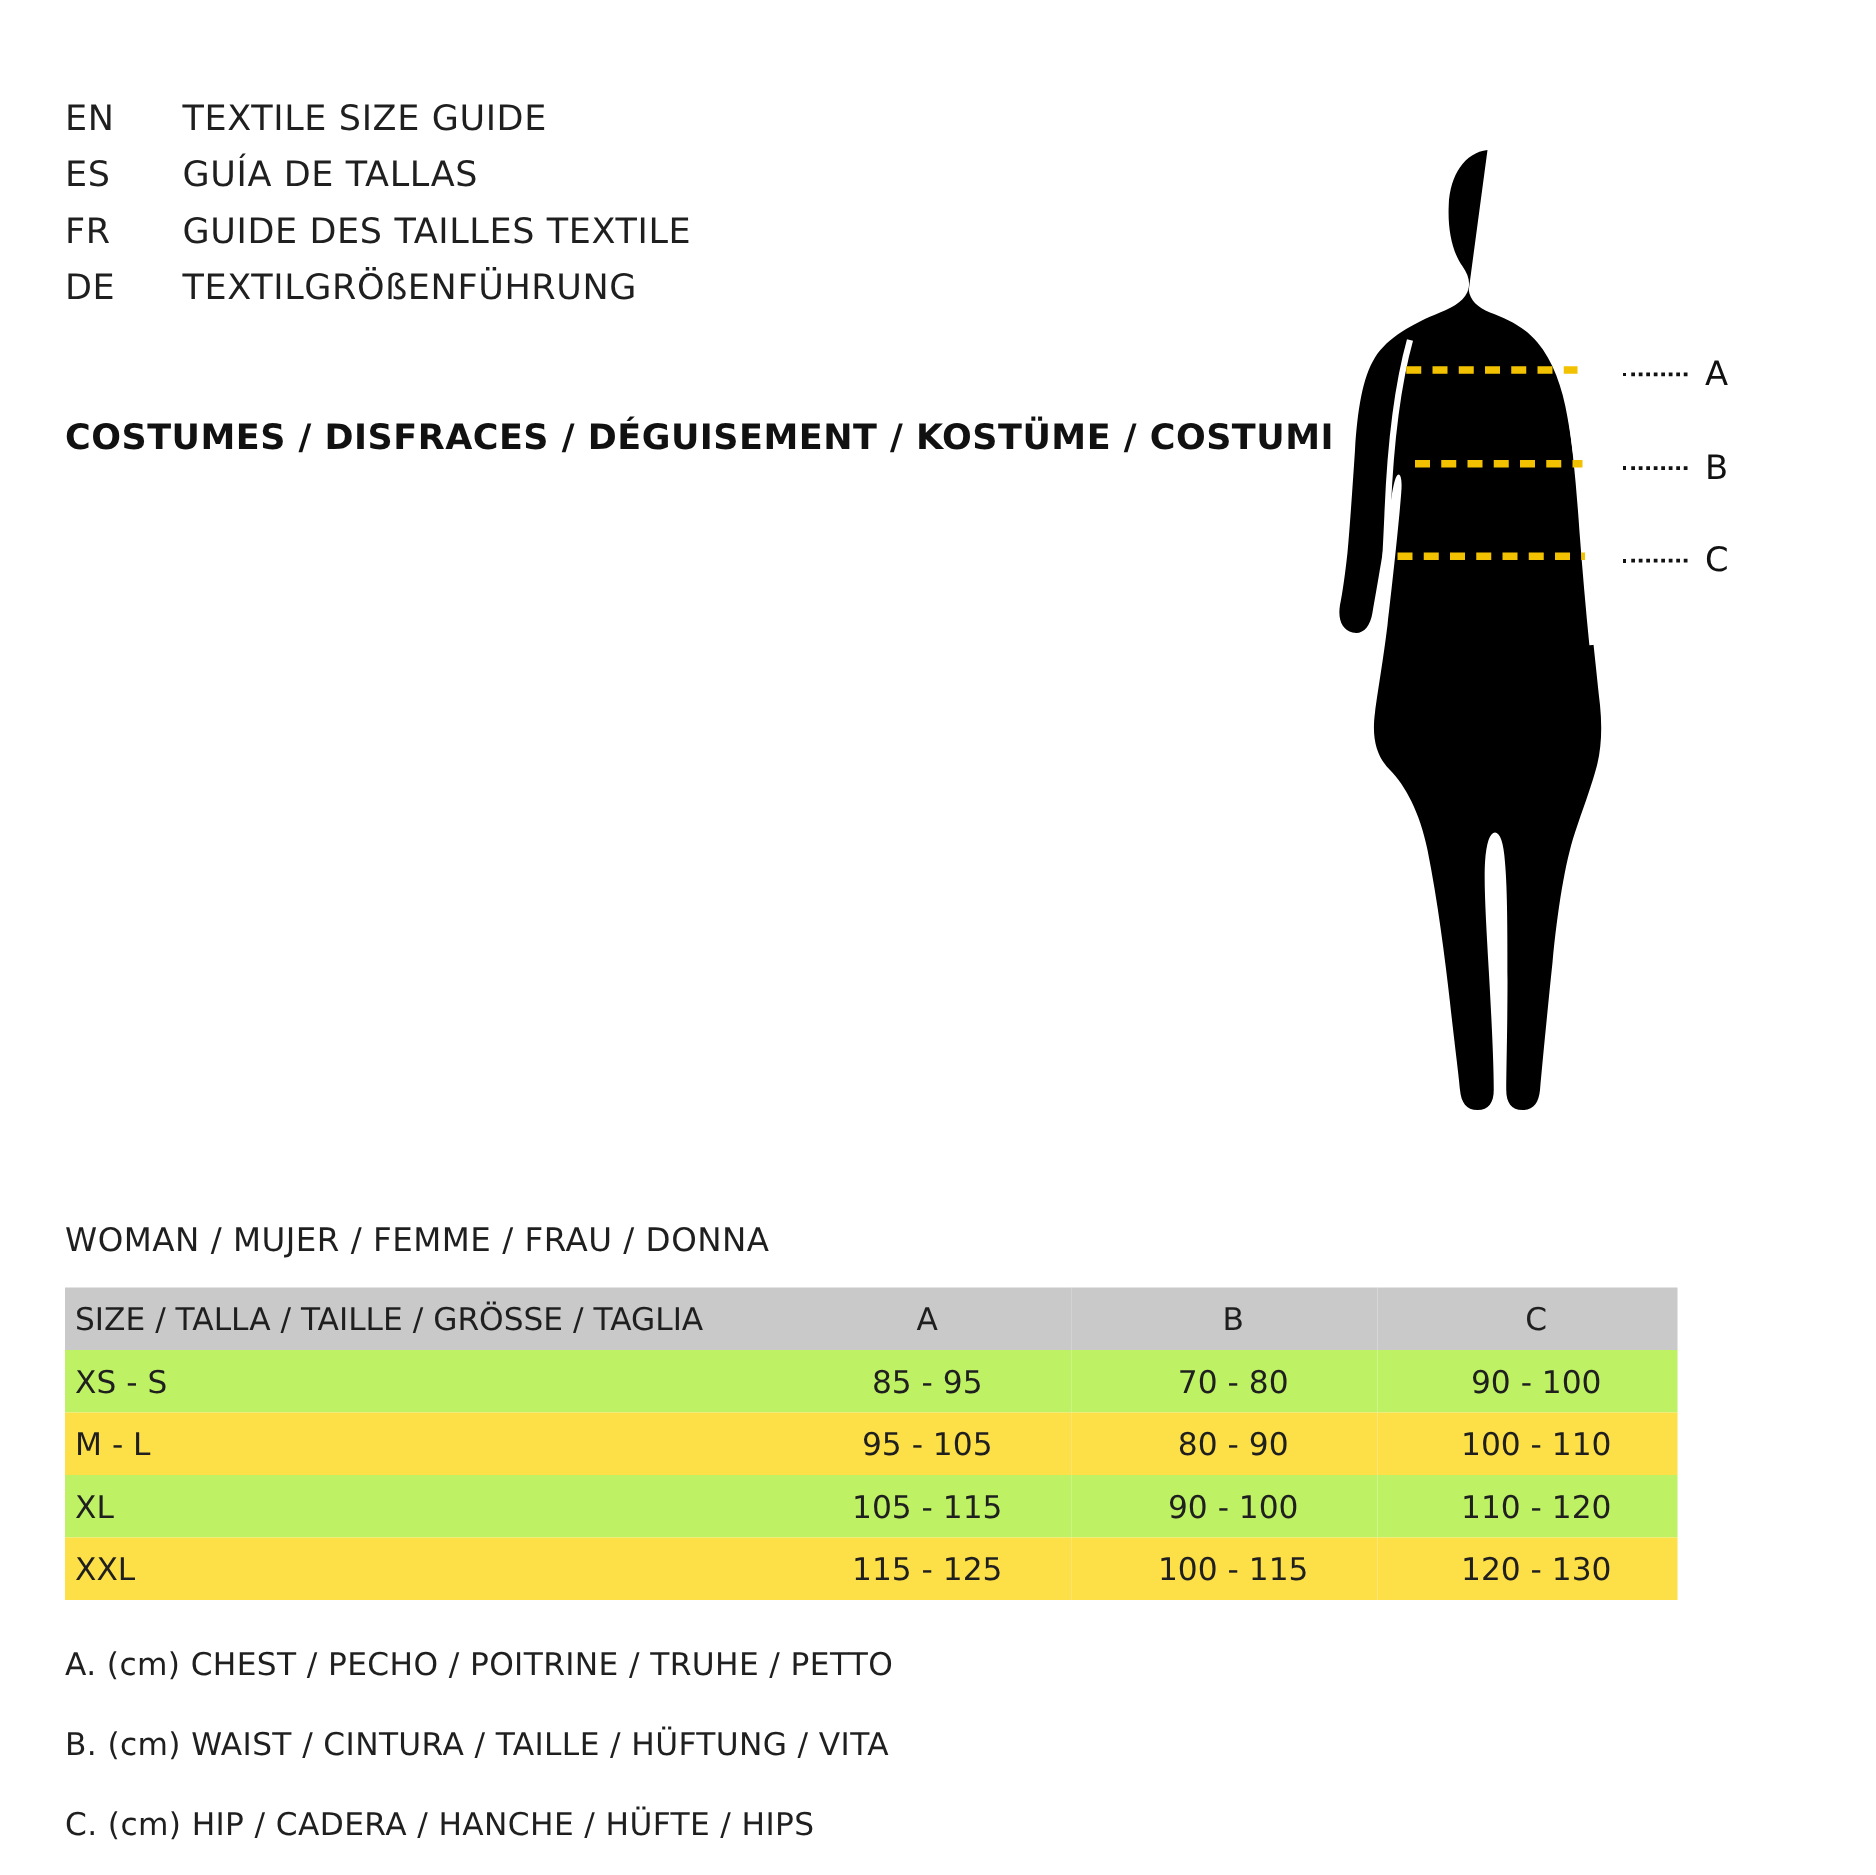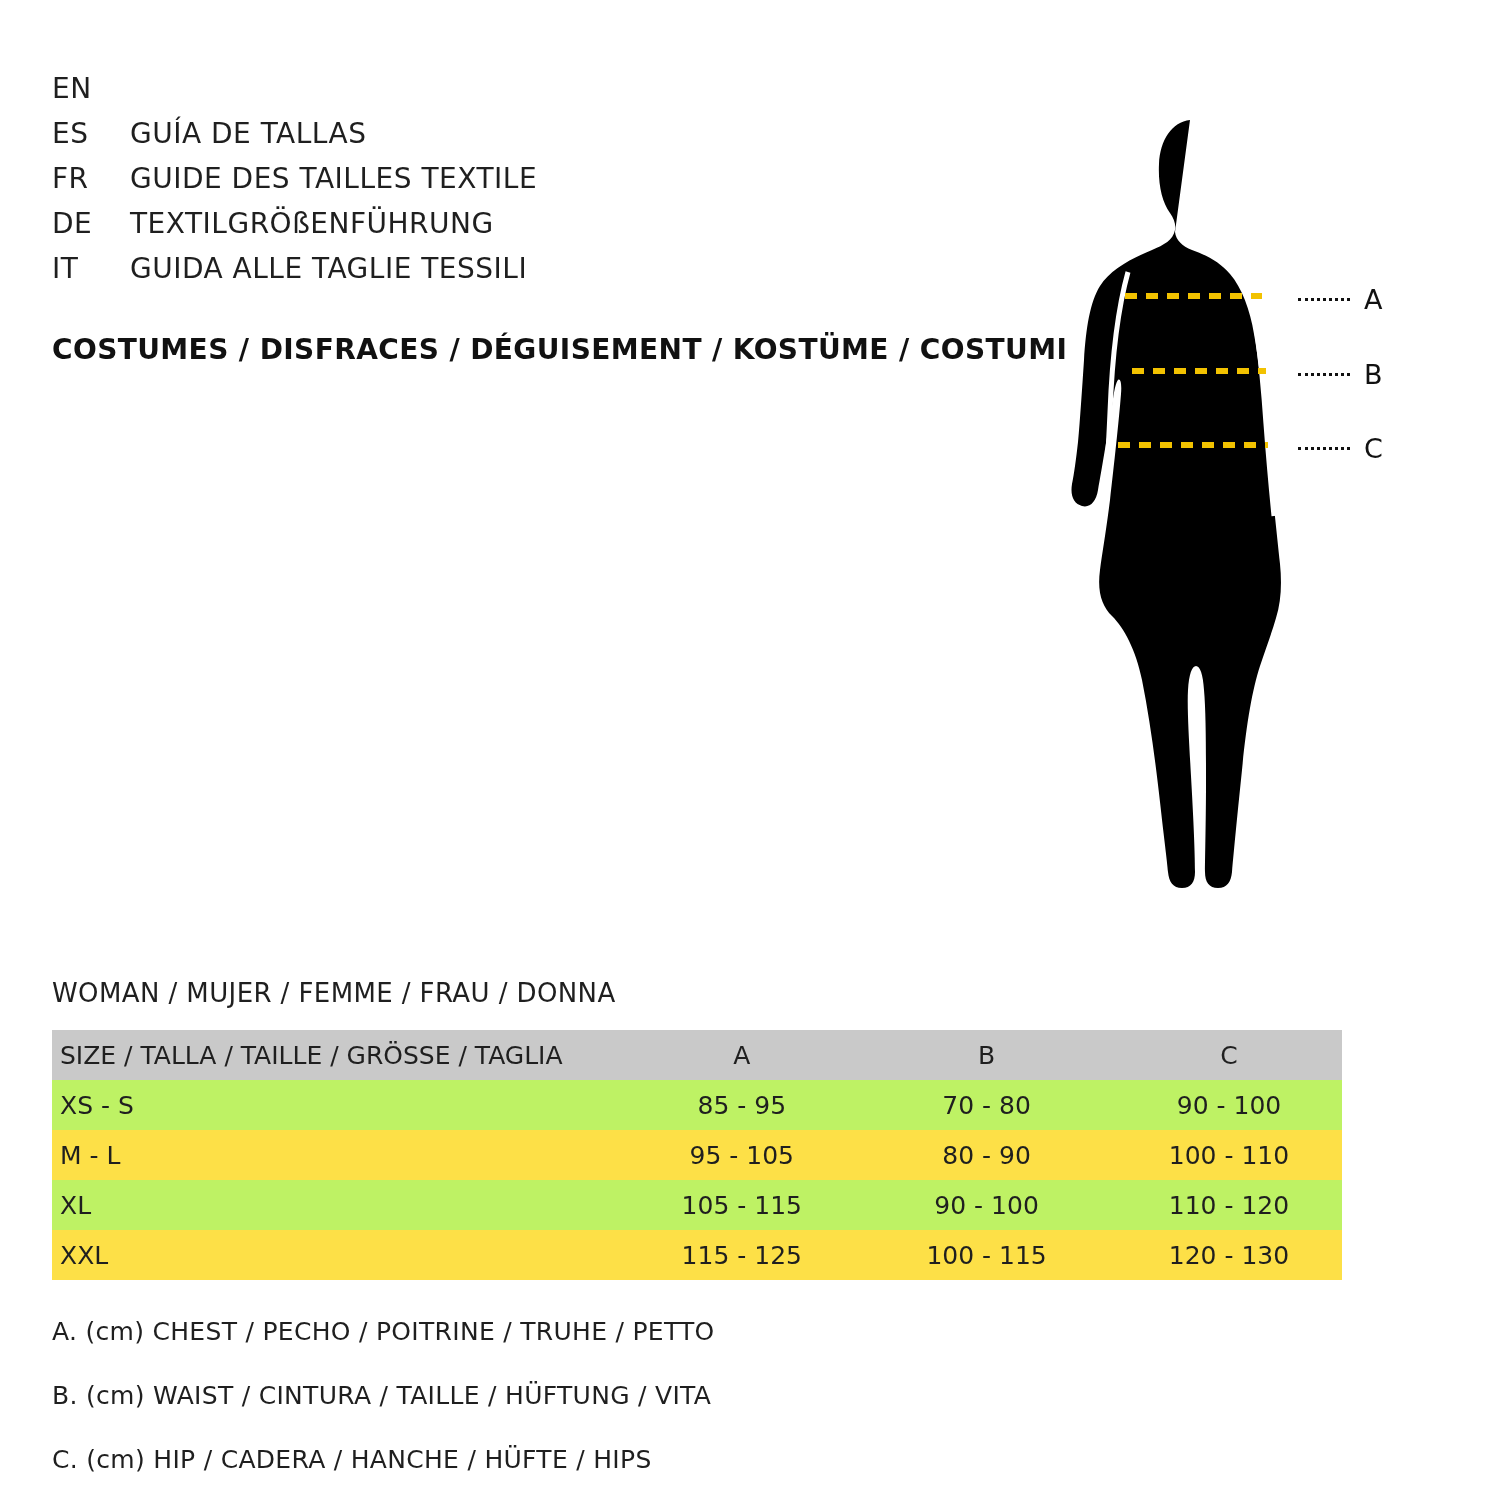--- a/index.html
+++ b/index.html
@@ -18,25 +18,26 @@
 
   
   .lang-block {
     position: absolute;
     left: 52px;
     top: 72px;
     width: 980px;
   }
   .lang-row {
     display: flex;
-    align-items: flex-start;
+    align-items: center;
     height: 45px;
     font-size: 28px;
     letter-spacing: 0.5px;
     color: #1f1f1f;
+    gap: 16px;
   }
   .lang-code {
     width: 78px;
     flex: 0 0 78px;
   }
   .lang-text {
     flex: 1 1 auto;
   }
 
   .costume-line {
@@ -140,36 +141,33 @@
     line-height: 44px;
     margin-top: 20px;
   }
 </style>
 </head>
 <body>
 
 <div class="lang-block">
   <div class="lang-row">
     <span class="lang-code">EN</span>
+    <span class="lang-text">TEXTILE SIZE GUIDE</span>
   </div>
   <div class="lang-row">
     <span class="lang-code">ES</span>
     <span class="lang-text">GUÍA DE TALLAS</span>
   </div>
   <div class="lang-row">
     <span class="lang-code">FR</span>
     <span class="lang-text">GUIDE DES TAILLES TEXTILE</span>
   </div>
   <div class="lang-row">
     <span class="lang-code">DE</span>
     <span class="lang-text">TEXTILGRÖßENFÜHRUNG</span>
-  </div>
-  <div class="lang-row">
-    <span class="lang-code">IT</span>
-    <span class="lang-text">GUIDA ALLE TAGLIE TESSILI</span>
   </div>
 </div>
 
 <div class="costume-line">COSTUMES / DISFRACES / DÉGUISEMENT / KOSTÜME / COSTUMI</div>
 
 <div class="figure-wrap">
   <svg width="420" height="880" viewBox="0 0 420 880">
 
     <g>
       <path fill="#000000" d="

